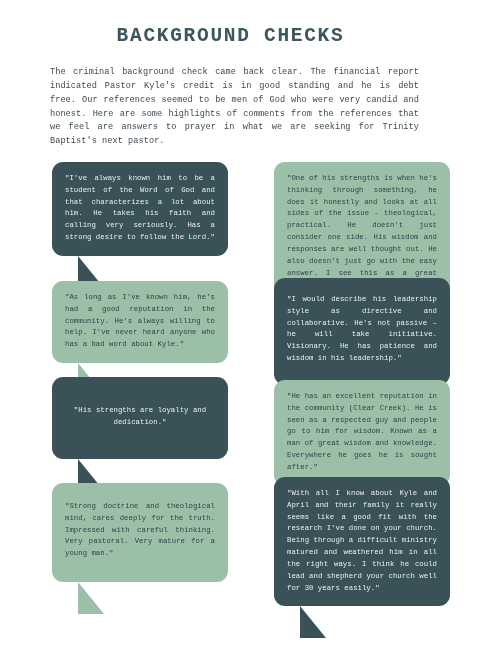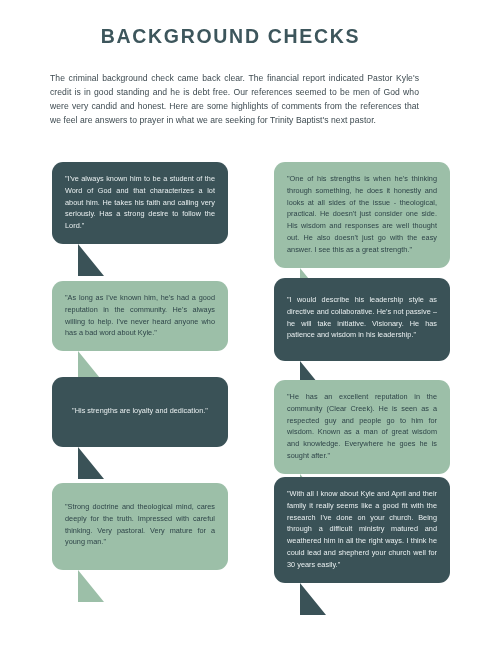--- a/index.html
+++ b/index.html
@@ -16,39 +16,40 @@
     position: relative;
     overflow: hidden;
   }
 
   .page {
     position: relative;
     width: 461px;
     height: 647px;
     background: #ffffff;
     box-sizing: border-box;
+    font-family: Liberation Mono, monospace;
   }
 
   
   .title-block {
     padding-top: 24px;
     text-align: center;
   }
   .title-line {
     font-size: 19.5px;
     font-weight: bold;
     letter-spacing: 1.7px;
     line-height: 1.32;
     color: #3d565c;
     text-transform: uppercase;
   }
 
   
   .intro {
-    margin: 22px 42px 0 50px;
+    margin: 16px 42px 0 50px;
     font-size: 8.6px;
     line-height: 1.62;
     text-align: justify;
     color: #3d4a50;
     letter-spacing: 0.05px;
   }
 
   
   .columns {
     position: absolute;

